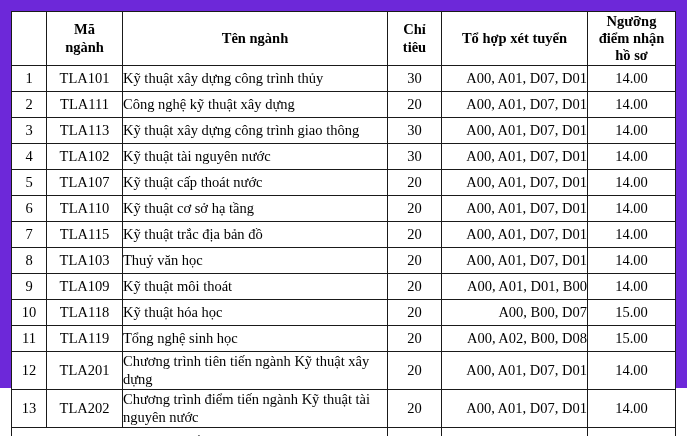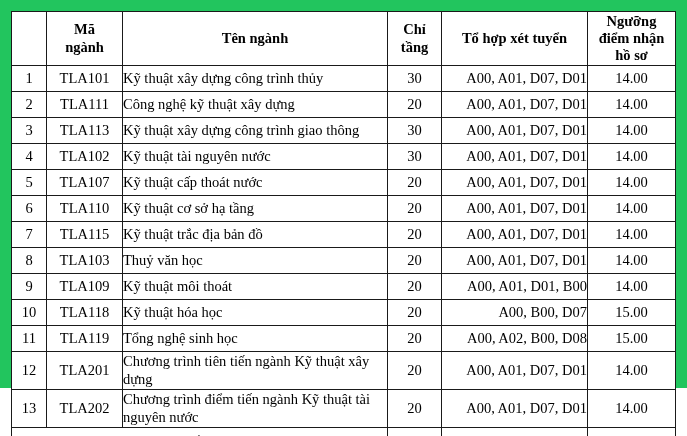--- a/index.html
+++ b/index.html
@@ -11,21 +11,21 @@
     width: 687px;
     height: 436px;
     font-family: "Liberation Serif", "DejaVu Serif", serif;
     color: #000000;
     overflow: hidden;
   }
   .page {
     position: relative;
     width: 687px;
     height: 388px;
-    background: #22c55e;
+    background: #6d28d9;
   }
   .table-wrap {
     position: absolute;
     left: 11px;
     top: 11px;
     width: 665px;
   }
   table.admissions {
     border-collapse: collapse;
     width: 665px;
@@ -105,21 +105,21 @@
           </th>
           <th>
             <span class="hdr">Mã</span>
             <span class="hdr">ngành</span>
           </th>
           <th>
             <span class="hdr">Tên ngành</span>
           </th>
           <th>
             <span class="hdr">Chỉ</span>
-            <span class="hdr">tầng</span>
+            <span class="hdr">tiêu</span>
           </th>
           <th>
             <span class="hdr">Tổ hợp xét tuyển</span>
           </th>
           <th>
             <span class="hdr">Ngưỡng</span>
             <span class="hdr">điểm nhận</span>
             <span class="hdr">hồ sơ</span>
           </th>
         </tr>

